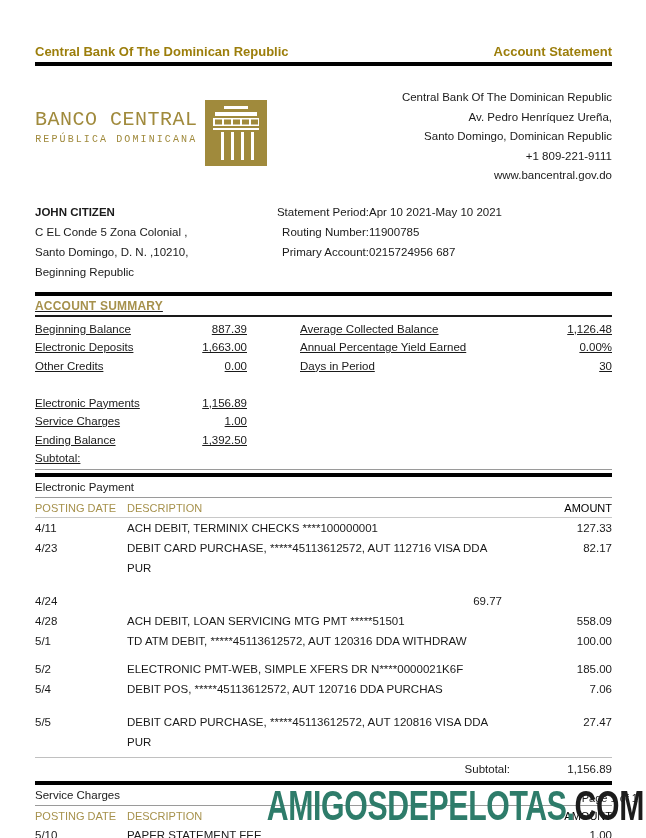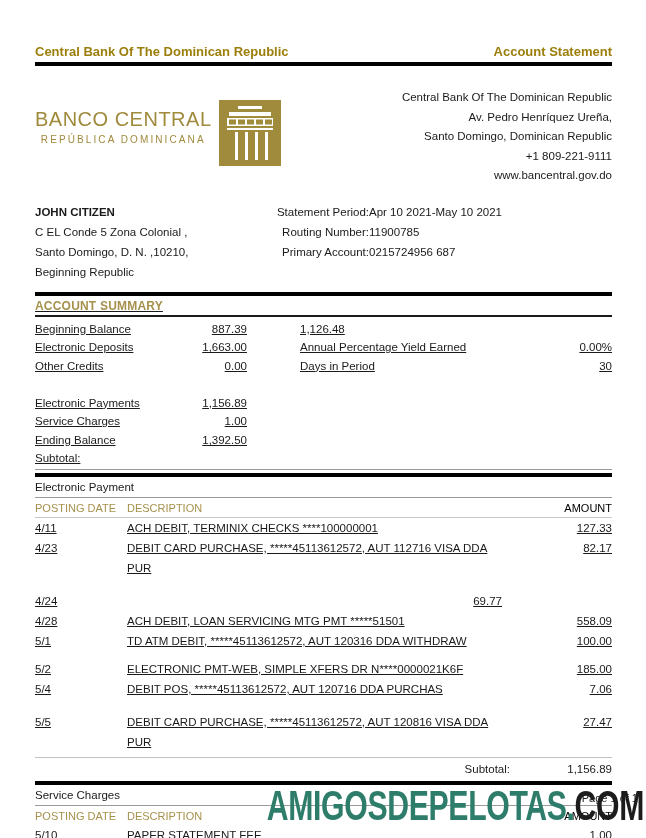--- a/index.html
+++ b/index.html
@@ -26,21 +26,21 @@
     color: var(--gold-header, #9C7E0B);
   }
   .header-rule { height: 4px; background: #000; margin-top: 3px; }
 
   
   .brand-row {
     display: flex;
     justify-content: space-between;
     margin-top: 20px;
   }
-  .brand-left { display: flex; align-items: flex-start; gap: 7px; padding-top: 14px; }
+  .brand-left { display: flex; align-items: flex-start; gap: 7px; padding-top: 14px; font-family: Liberation Mono, monospace; }
   .wordmark-block { text-align: center; padding-top: 8px; }
   .logo-wordmark {
     font-size: 20px;
     letter-spacing: 0.5px;
     color: var(--logo-gold, #A08A3C);
     font-weight: normal;
     white-space: nowrap;
   }
   .logo-tagline {
     font-size: 10px;
@@ -113,21 +113,20 @@
     line-height: 17px;
     padding-top: 2px;
   }
   .tx-header-row .gold { color: var(--gold-label, #A6914C); }
   .tx-header-row .amt { text-align: right; color: #000; }
   .tx-row {
     display: grid;
     grid-template-columns: 92px 1fr 110px;
     font-size: 11.5px;
     line-height: 20px;
-    text-decoration: underline;
   }
   .tx-row .amt { text-align: right; }
   .gap-after { margin-bottom: 13px; }
   .gap-after-sm { margin-bottom: 8px; }
   .subtotal-row {
     display: flex;
     justify-content: flex-end;
     align-items: flex-end;
     font-size: 11.5px;
     line-height: 21px;
@@ -250,20 +249,21 @@
           <span>Service Charges</span>
           <span>1.00</span>
         </div>
         <div class="sum-row">
           <span>Ending Balance</span>
           <span>1,392.50</span>
         </div>
       </div>
       <div class="summary-right">
         <div class="sum-row">
+          <span>Average Collected Balance</span>
           <span>1,126.48</span>
         </div>
         <div class="sum-row">
           <span>Annual Percentage Yield Earned</span>
           <span>0.00%</span>
         </div>
         <div class="sum-row">
           <span>Days in Period</span>
           <span>30</span>
         </div>

